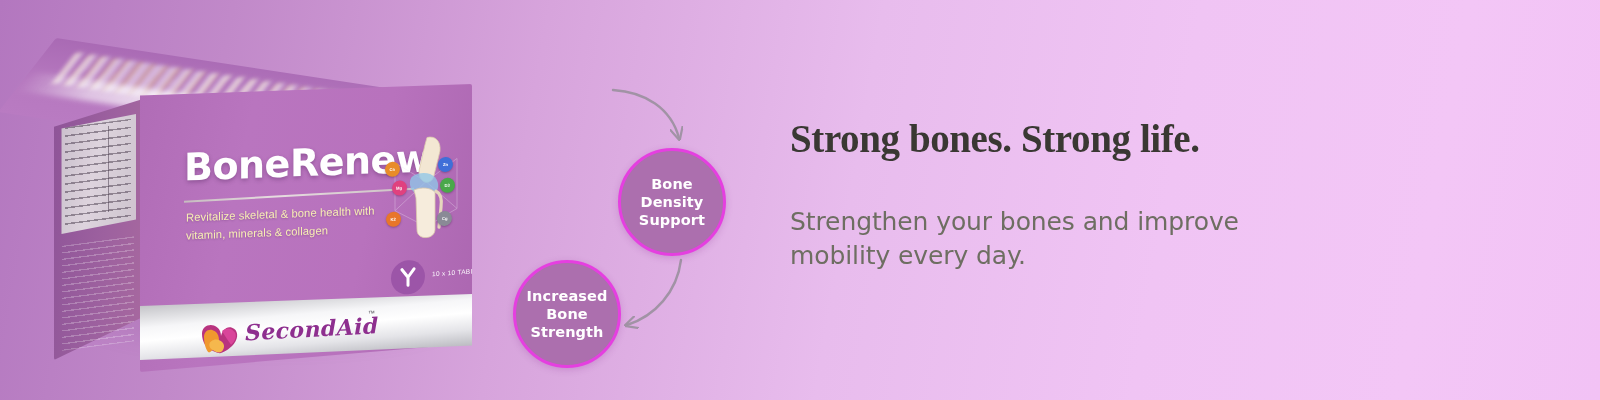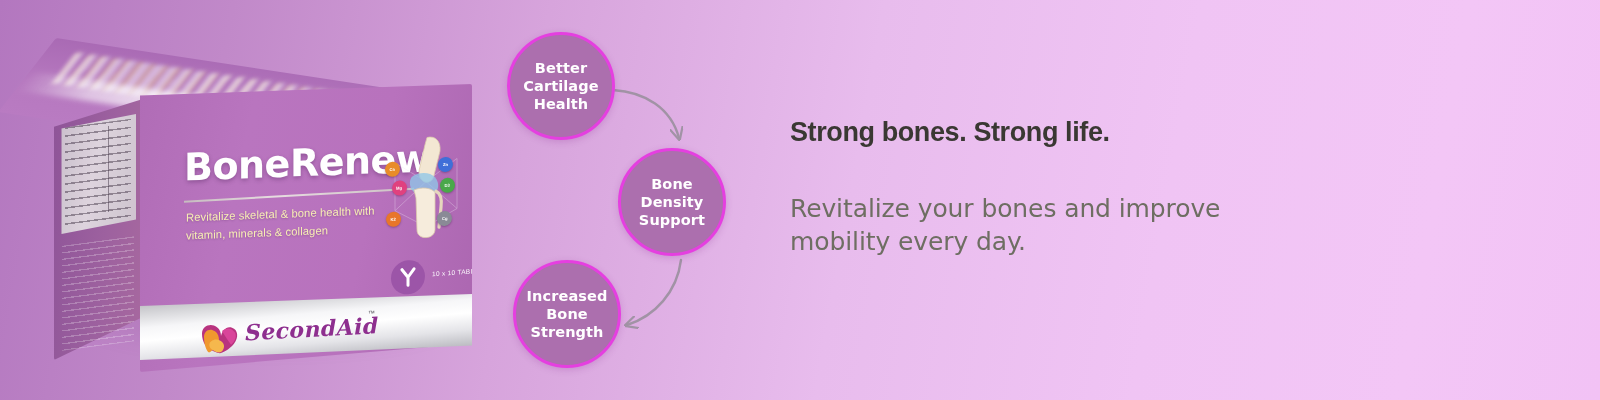--- a/index.html
+++ b/index.html
@@ -163,22 +163,22 @@
     font-family:"DejaVu Sans", sans-serif;
   }
   #node-0{ left:12px;  top:12px;  width:108px; height:108px; }
   #node-1{ left:123px; top:128px; width:108px; height:108px; }
   #node-2{ left:18px;  top:240px; width:108px; height:108px; }
   .flow-arrows{ position:absolute; inset:0; pointer-events:none; }
 
   
   #copy{ position:absolute; left:790px; top:118px; width:640px; }
   .headline{
-    font-family:Liberation Sans, sans-serif;
-    font-size:27px; font-weight:700; color:#3a3833;
+    font-family:Liberation Serif, serif;
+    font-size:39px; font-weight:700; color:#3a3833;
     letter-spacing:-.4px; line-height:1.1; white-space:nowrap;
   }
   .subhead{
     margin-top:44px; width:490px;
     font-family:"DejaVu Sans", sans-serif;
     font-size:25px; font-weight:400; color:#6e6e62;
     line-height:1.35; letter-spacing:-.1px;
   }
 </style>
 </head>
@@ -275,35 +275,30 @@
     <svg class="flow-arrows" viewBox="0 0 250 360" width="250" height="360">
       <defs>
         <marker id="ah" viewBox="0 0 10 10" refX="8" refY="5" markerWidth="5.5" markerHeight="5.5" orient="auto-start-reverse">
           <path d="M 0 0 L 10 5 L 0 10" fill="none" stroke="#a193a5" stroke-width="1.7" stroke-linecap="round" stroke-linejoin="round"></path>
         </marker>
       </defs>
       <path d="M118 70 C150 72 176 88 184 118" fill="none" stroke="#a193a5" stroke-width="2.4" stroke-linecap="round" marker-end="url(#ah)"></path>
       <path d="M186 240 C182 272 160 296 132 305" fill="none" stroke="#a193a5" stroke-width="2.4" stroke-linecap="round" marker-end="url(#ah)"></path>
     </svg>
 
-    <div class="node" id="node-0">
-      <div class="node-label" style="white-space:pre-line">Better
-Cartilage
-Health</div>
-    </div>
     <div class="node" id="node-1">
       <div class="node-label" style="white-space:pre-line">Bone
 Density
 Support</div>
     </div>
     <div class="node" id="node-2">
       <div class="node-label" style="white-space:pre-line">Increased
 Bone
 Strength</div>
     </div>
   </div>
 
   <div id="copy">
     <div class="headline">Strong bones. Strong life.</div>
-    <div class="subhead">Revitalize your bones and improve mobility every day.</div>
+    <div class="subhead">Strengthen your bones and improve mobility every day.</div>
   </div>
 
 </div>
 
 </body></html>

